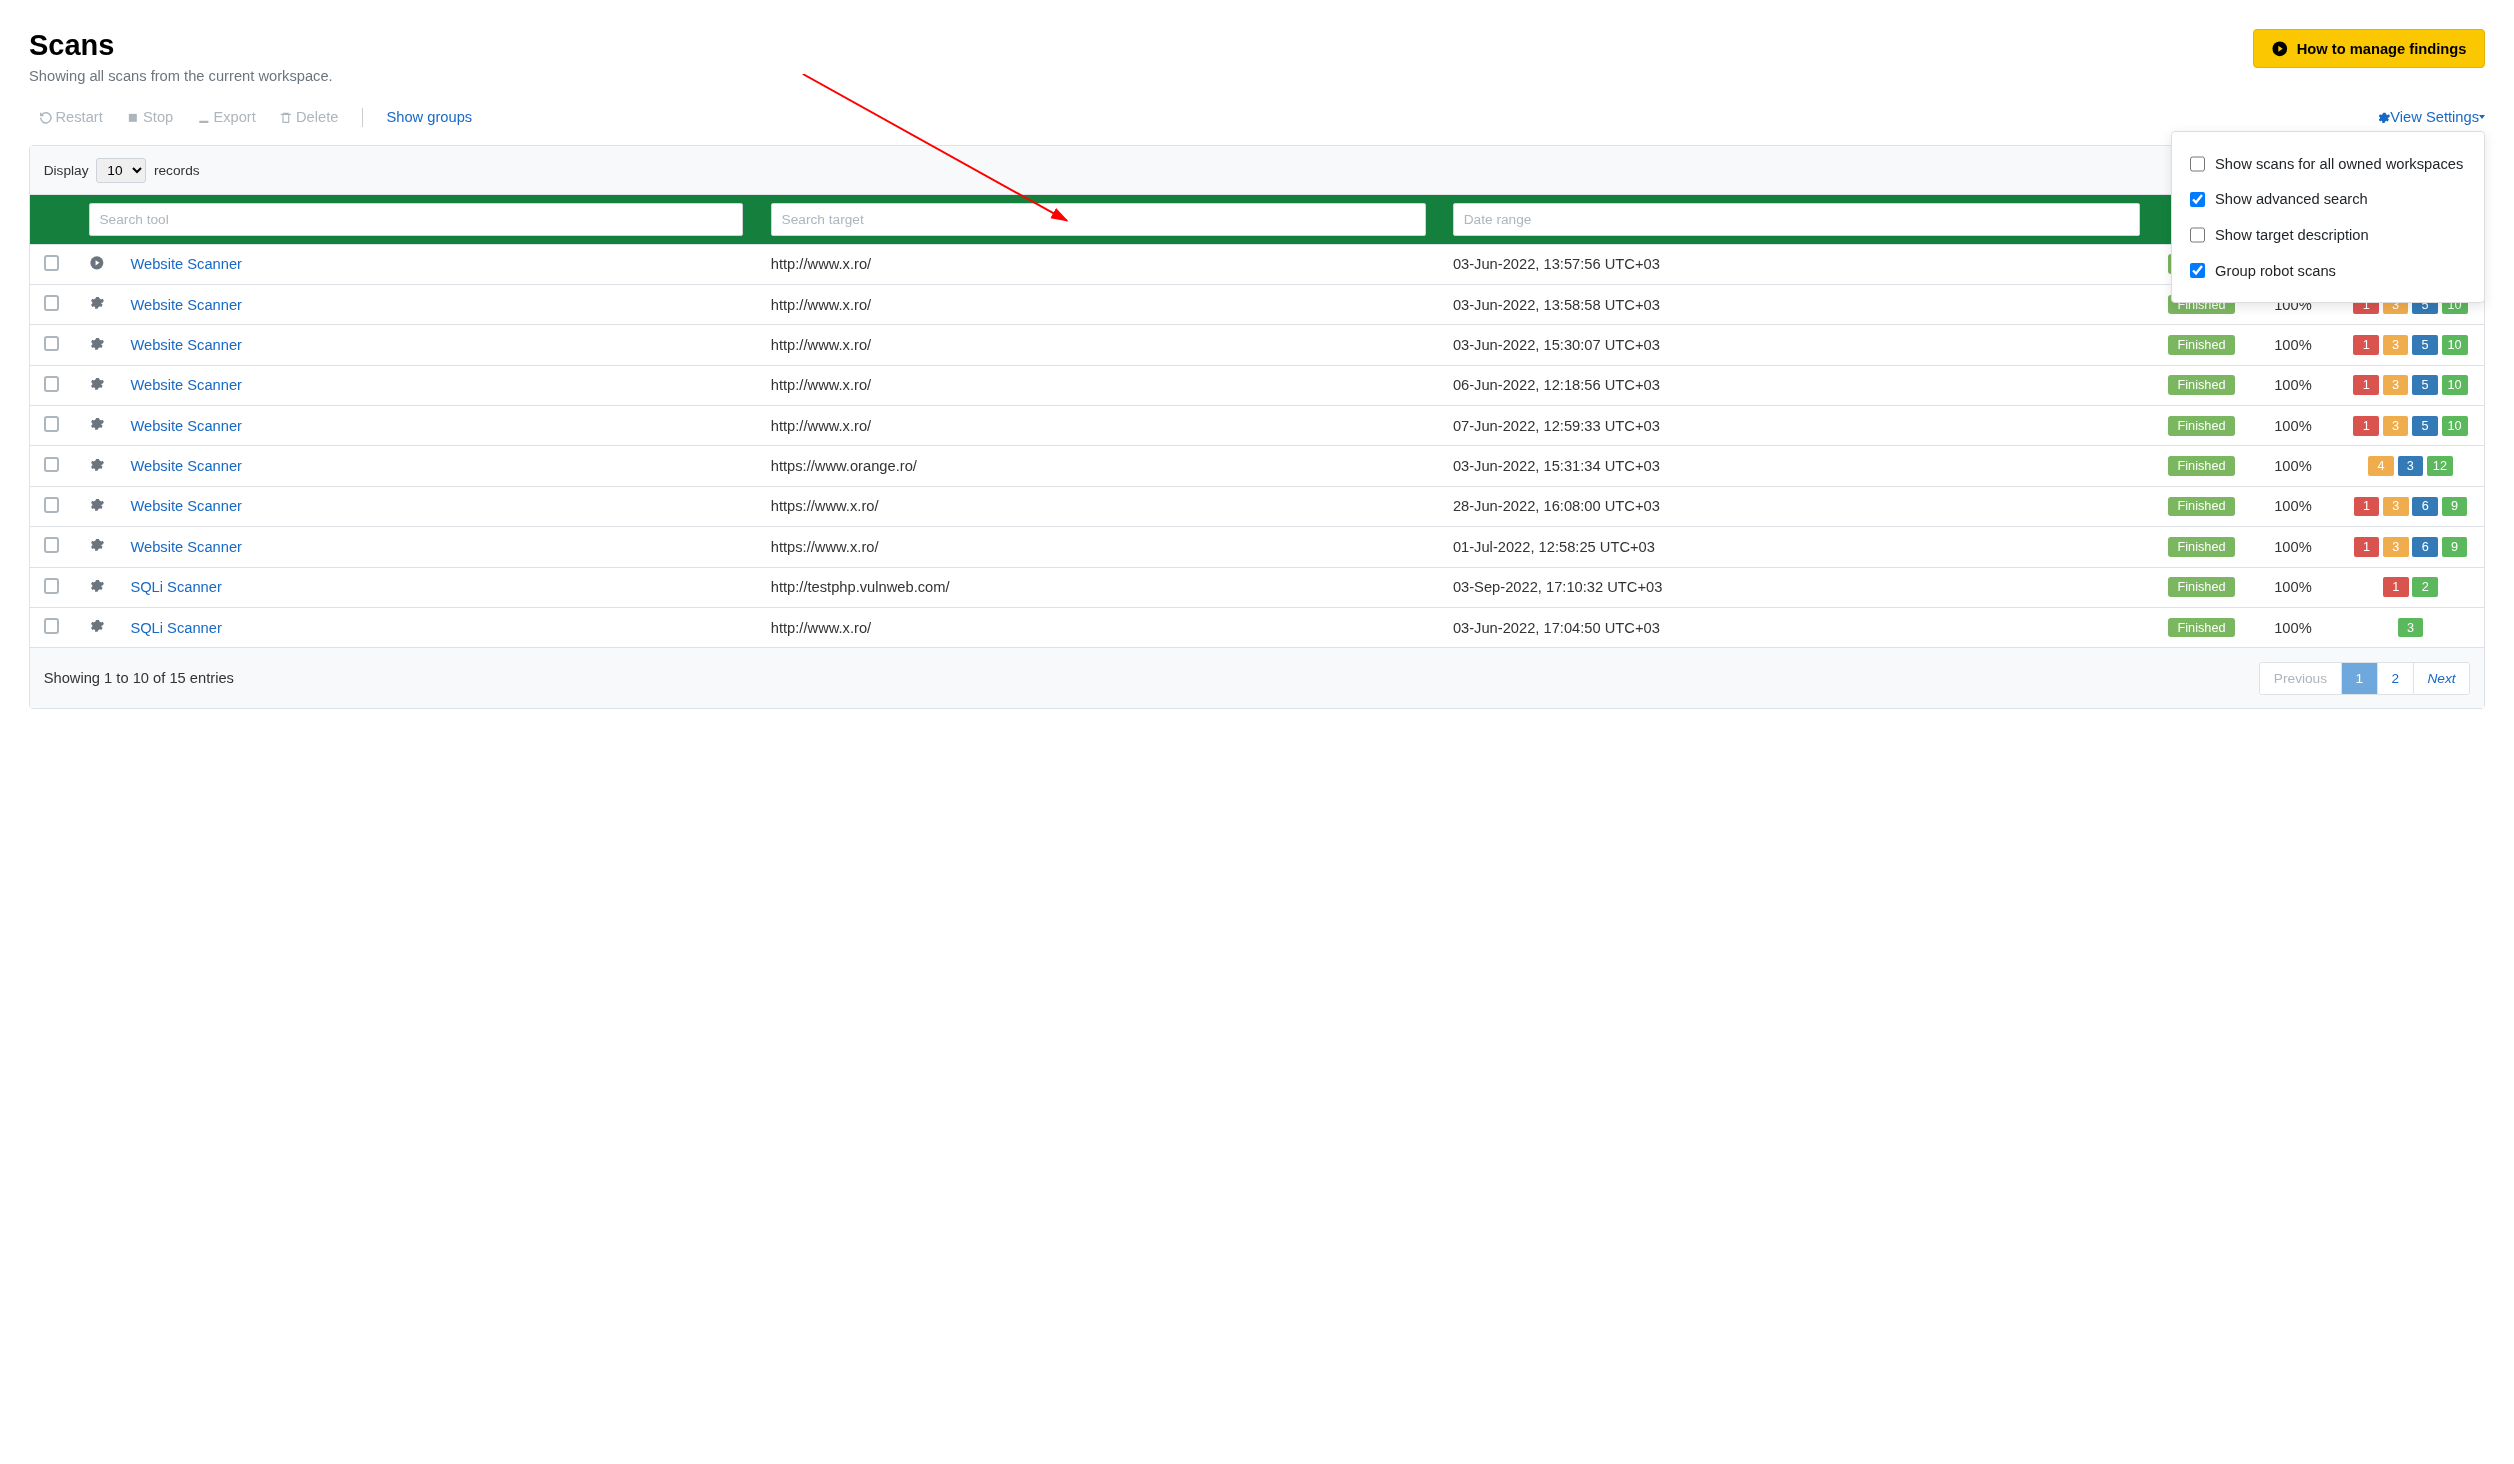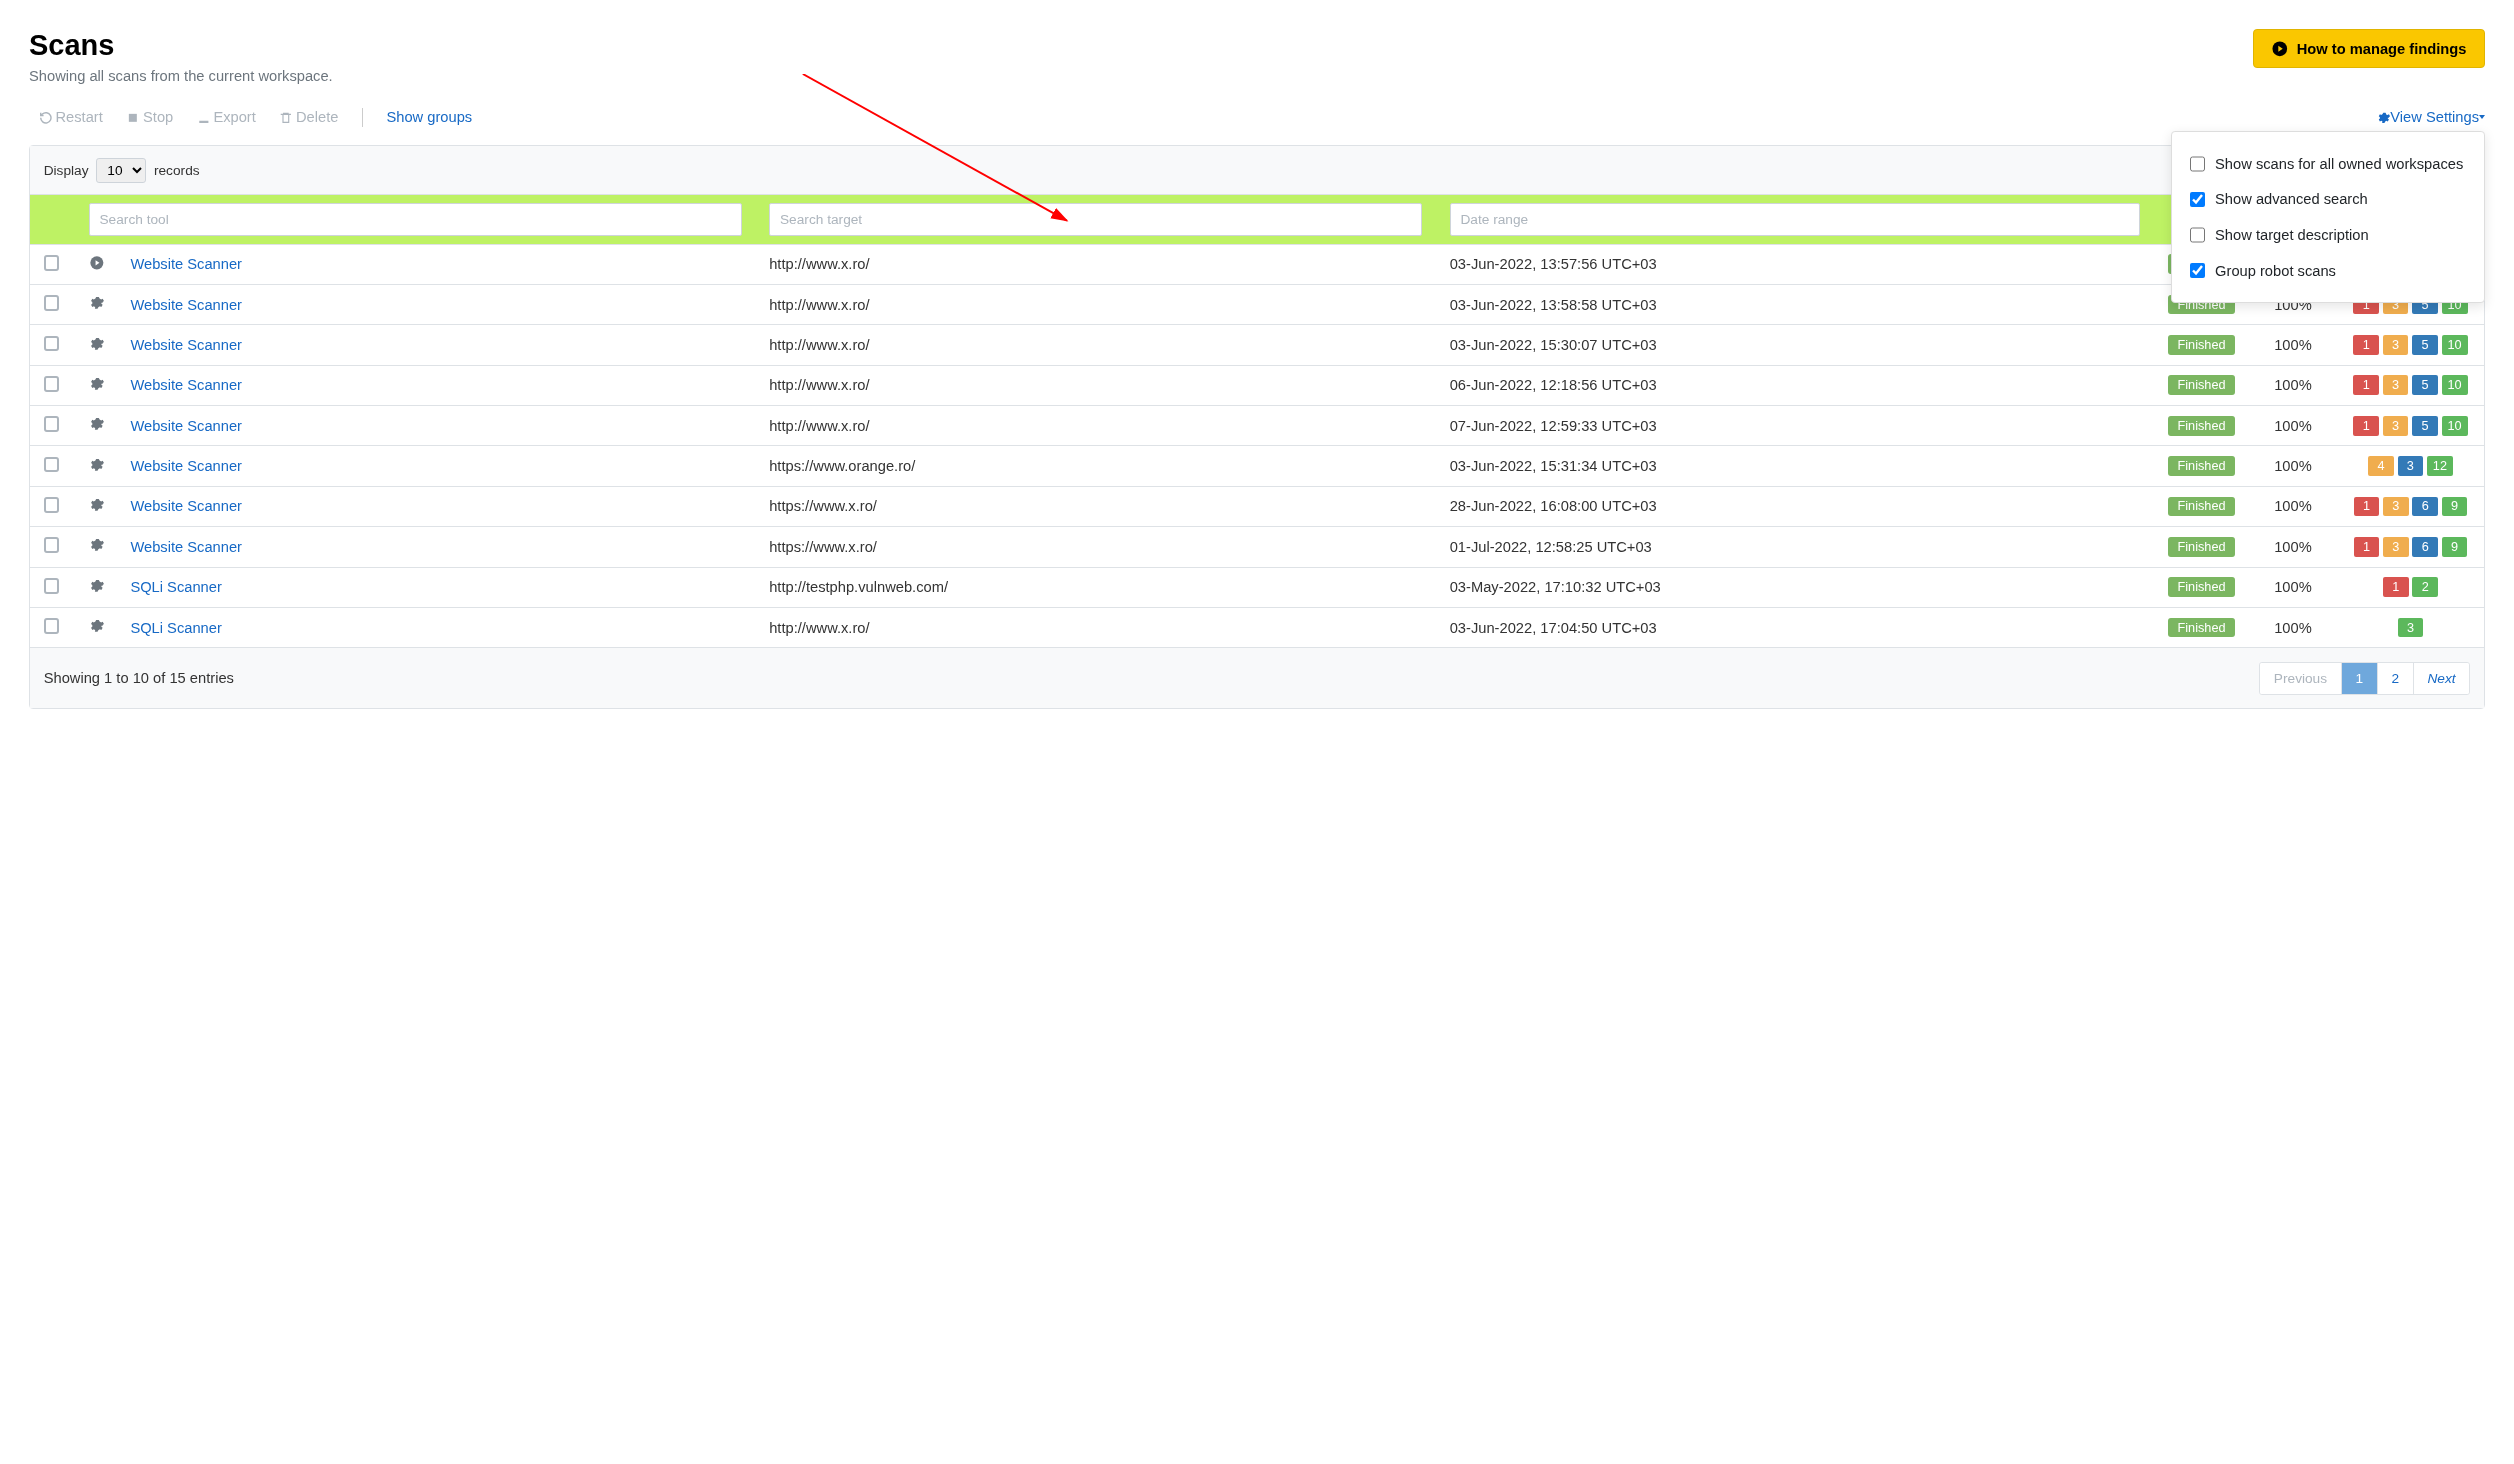--- a/index.html
+++ b/index.html
@@ -18,21 +18,21 @@
 .view-settings svg.gear { width: 13.7px; height: 13.7px; }
 .view-settings .caret { border-left: 3.9px solid transparent; border-right: 3.9px solid transparent; border-top: 4.9px solid #1769c5; }
 .dropdown { position: absolute; right: 0; top: 100%; background: #fff; border: 1px solid #ddd; border-radius: 3.9px; box-shadow: 0 3.9px 11.8px rgba(0,0,0,0.1); padding: 13.7px 17.6px; min-width: 314px; z-index: 10; }
 .dropdown label { display: flex; align-items: center; gap: 9.8px; padding: 9.8px 0; font-size: 14.7px; color: #212529; cursor: pointer; }
 .dropdown input[type=checkbox] { width: 15.7px; height: 15.7px; accent-color: #007bff; cursor: pointer; }
 .panel { border: 1px solid #dee2e6; border-radius: 3.9px; }
 .display-bar { background: #f8f9fa; padding: 11.8px 13.7px; display: flex; align-items: center; gap: 7.8px; border-bottom: 1px solid #dee2e6; font-size: 13.7px; }
 .display-bar select { border: 1px solid #ced4da; border-radius: 2.9px; padding: 2.9px 5.9px; font-size: 13.7px; }
 table { width: 100%; border-collapse: collapse; }
 thead tr.head-row { background: #f1f3f5; }
-thead tr.filter-row { background: #bef264; margin-top: 8px; }
+thead tr.filter-row { background: #15803d; margin-top: 8px; }
 th { text-align: left; font-weight: 600; padding: 11.8px 13.7px; font-size: 13.7px; color: #495057; border-bottom: 1px solid #dee2e6; vertical-align: middle; }
 th.sortable { color: #1769c5; cursor: pointer; position: relative; }
 th.sortable .sort-ind { position: absolute; right: 9.8px; top: 50%; transform: translateY(-50%); }
 .sort-ind.down { border-left: 4.9px solid transparent; border-right: 4.9px solid transparent; border-top: 5.9px solid #1769c5; }
 .sort-both { position: absolute; right: 9.8px; top: 50%; transform: translateY(-50%); display: flex; flex-direction: column; gap: 2px; }
 .sort-both::before { content: ""; border-left: 3.9px solid transparent; border-right: 3.9px solid transparent; border-bottom: 4.9px solid #868e96; }
 .sort-both::after { content: ""; border-left: 3.9px solid transparent; border-right: 3.9px solid transparent; border-top: 4.9px solid #868e96; }
 th.filter-cell, td.filter-cell { padding: 7.8px 13.7px; border-bottom: 1px solid #dee2e6; }
 .filter-input { width: 100%; border: 1px solid #ced4da; padding: 7.8px 9.8px; font-size: 13.7px; border-radius: 2px; }
 .filter-input::placeholder { color: #adb5bd; }
@@ -358,21 +358,21 @@
     <td class="col-chk"><span class="chk"></span></td>
     <td>
             <div class="tool-cell">
               <span><svg viewBox="0 0 24 24" fill="#6c757d">
                   <path d="M12 8a4 4 0 100 8 4 4 0 000-8zm9 4c0-.4 0-.8-.1-1.2l2-1.6-2-3.4-2.4 1a7 7 0 00-2-1.1L15 3h-4l-1.5 2.7a7 7 0 00-2 1.1l-2.4-1-2 3.4 2 1.6A7 7 0 005 12c0 .4 0 .8.1 1.2l-2 1.6 2 3.4 2.4-1a7 7 0 002 1.1L9 21h4l1.5-2.7a7 7 0 002-1.1l2.4 1 2-3.4-2-1.6c.1-.4.1-.8.1-1.2z"></path>
                 </svg></span>
               <a class="tool-link">SQLi Scanner</a>
             </div>
           </td>
     <td>http://testphp.vulnweb.com/</td>
-    <td>03-May-2022, 17:10:32 UTC+03</td>
+    <td>03-Sep-2022, 17:10:32 UTC+03</td>
     <td class="col-status"><span class="status-badge">Finished</span></td>
     <td class="col-prog">100%</td>
     <td class="col-sev">
             <div class="sev-row">
               <span class="sev red">1</span>
               <span class="sev green">2</span>
             </div>
           </td>
         </tr>
         <tr>

